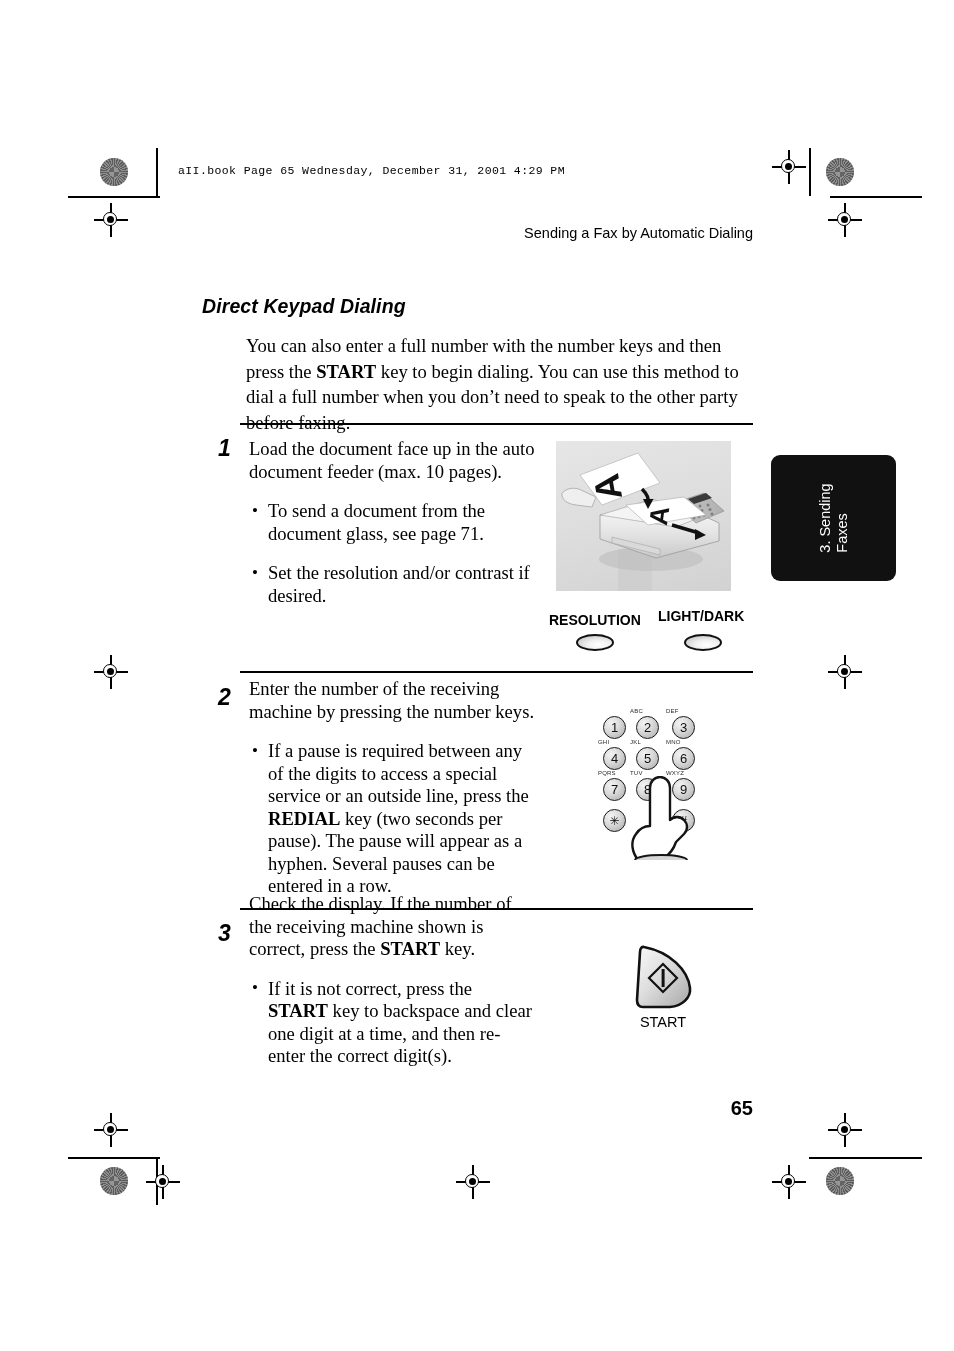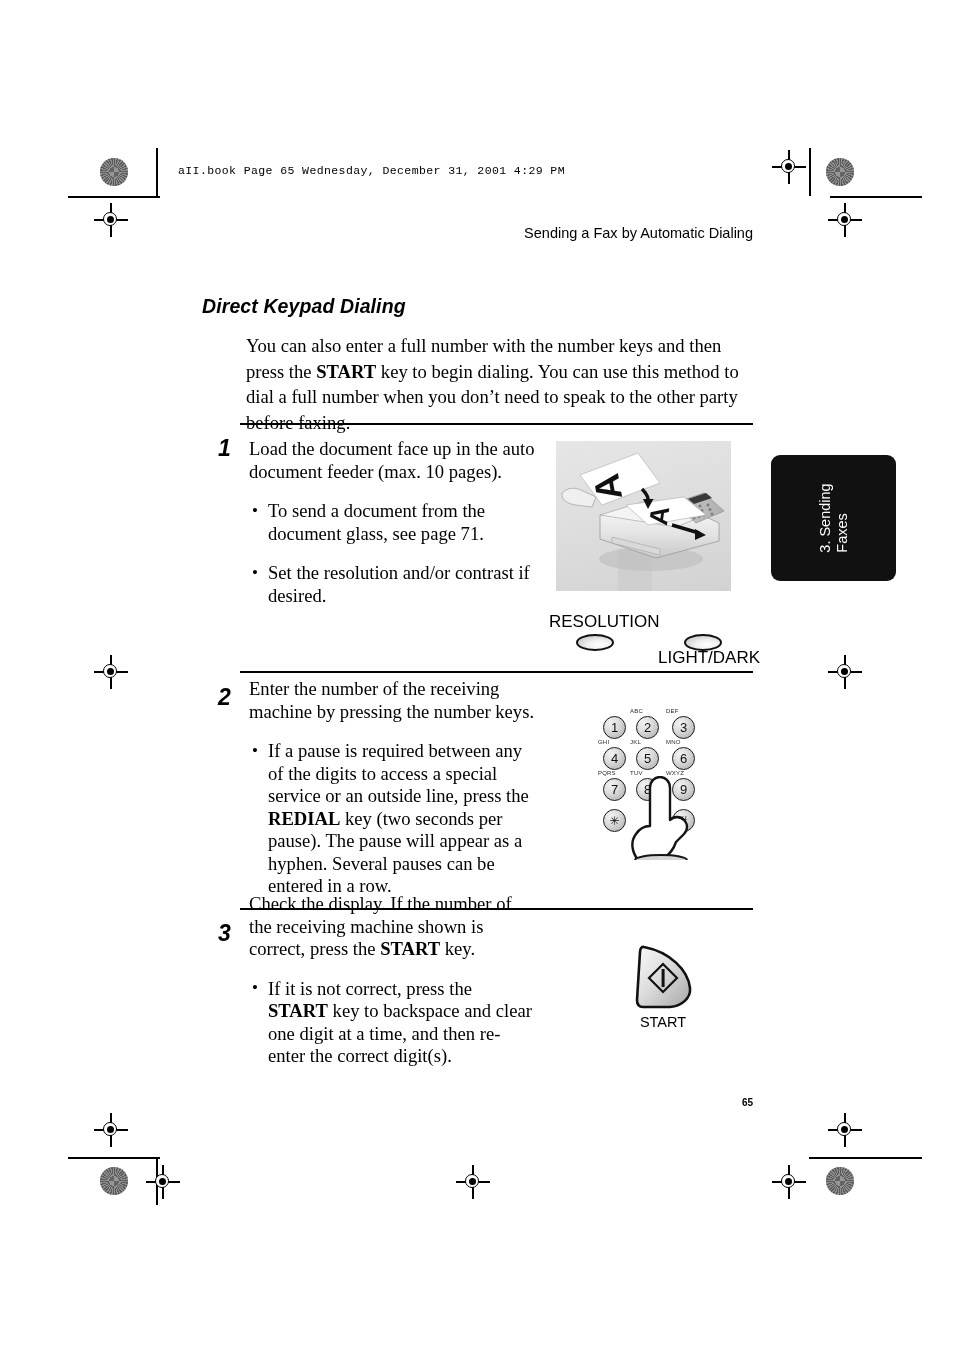--- a/index.html
+++ b/index.html
@@ -98,21 +98,21 @@
   }
 
   .page-number {
     position: absolute;
     left: 0;
     top: 1097px;
     width: 753px;
     text-align: right;
     font-family: "Liberation Sans", sans-serif;
     font-weight: bold;
-    font-size: 10px;
+    font-size: 20px;
   }
 
   
   .section-title {
     position: absolute;
     left: 202px;
     top: 295px;
     font-family: "Liberation Sans", sans-serif;
     font-weight: bold;
     font-style: italic;
@@ -183,22 +183,23 @@
     width: 175px;
     height: 150px;
     background: linear-gradient(165deg, #e6e6e6 0%, #dedede 45%, #d2d2d2 100%);
     overflow: hidden;
   }
 
   
   .panel-label {
     position: absolute;
     font-family: "Liberation Sans", sans-serif;
-    font-size: 17px;
+    font-size: 14px;
     white-space: nowrap;
+    font-weight: bold;
   }
   .oval-btn {
     position: absolute;
     width: 38px;
     height: 17px;
     border: 2px solid #111;
     border-radius: 50%;
     box-sizing: border-box;
     background: radial-gradient(ellipse at 62% 68%, #ffffff 0%, #f0f0f0 38%, #b9b9b9 100%);
   }
@@ -441,21 +442,21 @@
     <path d="M86 48 C92 54 93 58 92 62" stroke="#111" stroke-width="3.4" fill="none"></path>
     <path d="M92 68 L87 58 L97.5 58 Z" fill="#111"></path>
 
     <path d="M116 84 L143 92" stroke="#111" stroke-width="3.4" fill="none"></path>
     <path d="M150 94 L139 99 L139 88 Z" fill="#111"></path>
   </svg>
 </div>
 
 <div class="panel-label" style="left:549px; top:612px;">RESOLUTION</div>
 <div class="oval-btn" style="left:576px; top:634px;"></div>
-<div class="panel-label" style="left:658px; top:648px;">LIGHT/DARK</div>
+<div class="panel-label" style="left:658px; top:608px;">LIGHT/DARK</div>
 <div class="oval-btn" style="left:684px; top:634px;"></div>
 
 <div class="step-num" style="left:218px; top:684px;">2</div>
 <div class="step-body" style="top:650px;margin-top:28px;">
   <p>Enter the number of the receiving machine by pressing the number keys.</p>
   <ul class="bullets">
     <li><span>If a pause is required between any of the digits to access a special service or an outside line, press the </span><b>REDIAL</b><span> key (two seconds per pause). The pause will appear as a hyphen. Several pauses can be entered in a row.</span></li>
   </ul>
 </div>
 

